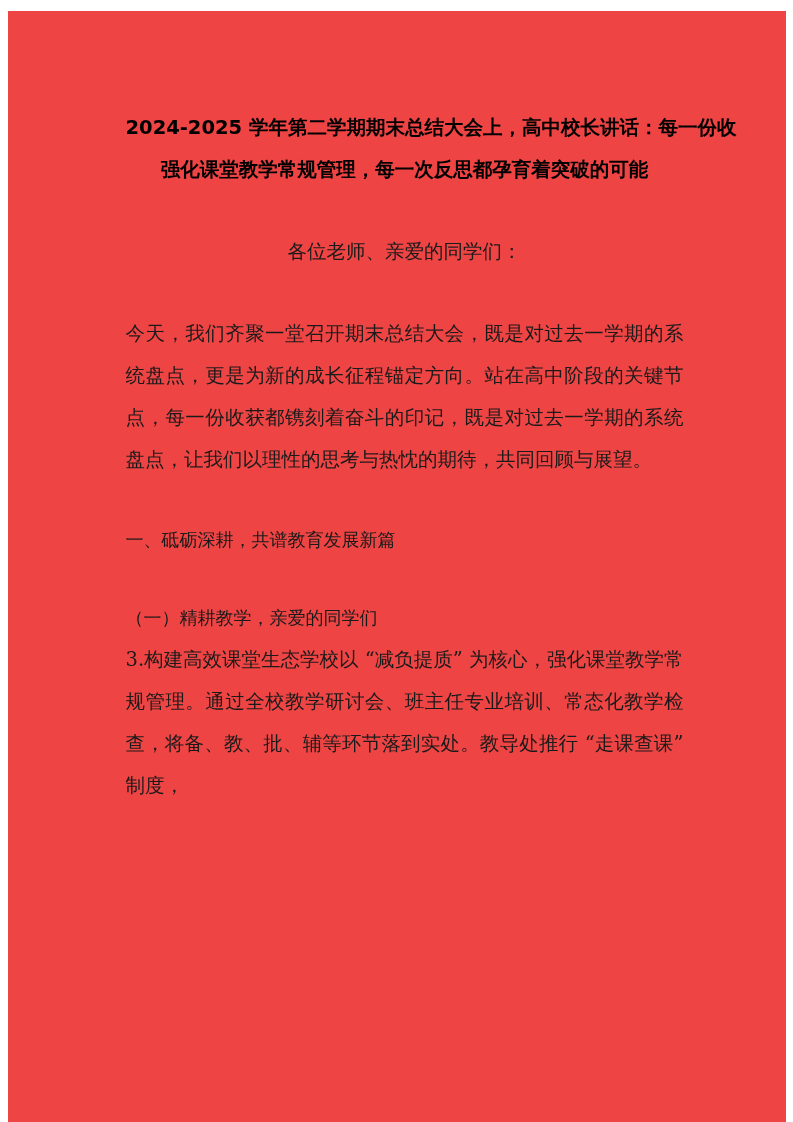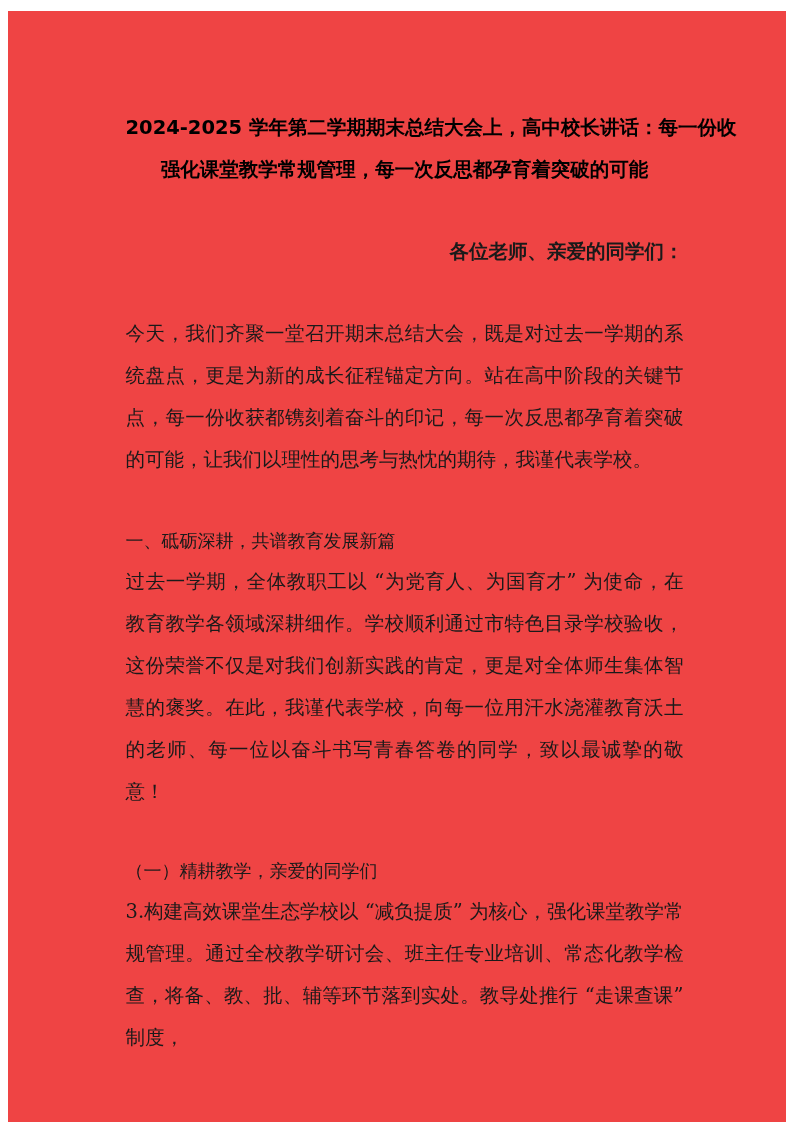--- a/index.html
+++ b/index.html
@@ -52,26 +52,25 @@
     font-size: 19.5px;
     line-height: 42px;
     text-align: justify;
     text-justify: inter-ideograph;
     color: #1a1a1a;
     margin: 0;
     padding: 0;
     word-break: break-all;
   }
   .para.greeting {
-    text-align: right;
-    font-weight: bold;
+    text-align: center;
   }
   .heading-1,
   .heading-2 {
-    font-family: Liberation Serif, serif;
+    font-family: Liberation Mono, monospace;
     font-size: 18px;
     line-height: 40px;
     font-weight: normal;
     color: #1a1a1a;
     margin: 0;
     padding: 0;
     text-align: left;
   }
   .spacer-line {
     height: 40px;
@@ -93,27 +92,26 @@
       <span class="t-line t-line-2">强化课堂教学常规管理，每一次反思都孕育着突破的可能</span>
     </h1>
 
     <div class="spacer-line">&nbsp;</div>
 
     <p class="para greeting">各位老师、亲爱的同学们：</p>
 
 
     <div class="spacer-line">&nbsp;</div>
 
-    <p class="para">今天，我们齐聚一堂召开期末总结大会，既是对过去一学期的系统盘点，更是为新的成长征程锚定方向。站在高中阶段的关键节点，每一份收获都镌刻着奋斗的印记，每一次反思都孕育着突破的可能，让我们以理性的思考与热忱的期待，我谨代表学校。</p>
+    <p class="para">今天，我们齐聚一堂召开期末总结大会，既是对过去一学期的系统盘点，更是为新的成长征程锚定方向。站在高中阶段的关键节点，每一份收获都镌刻着奋斗的印记，既是对过去一学期的系统盘点，让我们以理性的思考与热忱的期待，共同回顾与展望。</p>
 
     <div class="spacer-line">&nbsp;</div>
 
     <h2 class="heading-1">一、砥砺深耕，共谱教育发展新篇</h2>
 
-    <p class="para">过去一学期，全体教职工以 “为党育人、为国育才” 为使命，在教育教学各领域深耕细作。学校顺利通过市特色目录学校验收，这份荣誉不仅是对我们创新实践的肯定，更是对全体师生集体智慧的褒奖。在此，我谨代表学校，向每一位用汗水浇灌教育沃土的老师、每一位以奋斗书写青春答卷的同学，致以最诚挚的敬意！</p>
 
     <div class="spacer-line spacer-line-sm">&nbsp;</div>
 
     <h3 class="heading-2">（一）精耕教学，亲爱的同学们</h3>
 
     <p class="para">3.构建高效课堂生态学校以 “减负提质” 为核心，强化课堂教学常规管理。通过全校教学研讨会、班主任专业培训、常态化教学检查，将备、教、批、辅等环节落到实处。教导处推行 “走课查课” 制度，</p>
 
   </div>
 </div>
 

